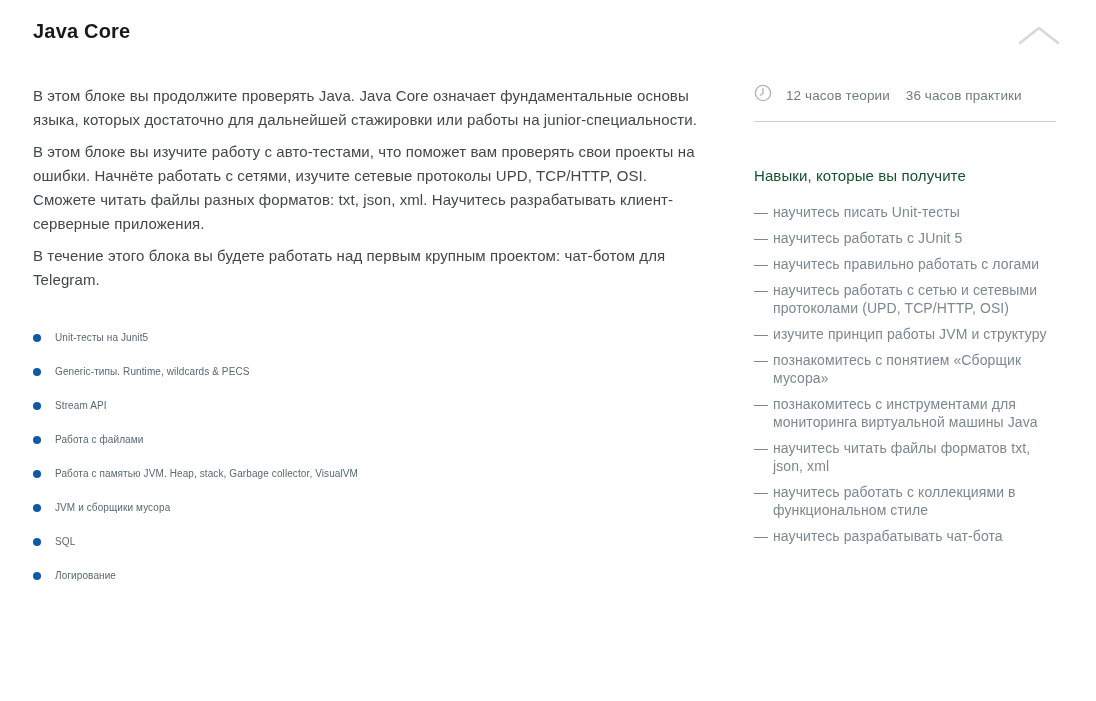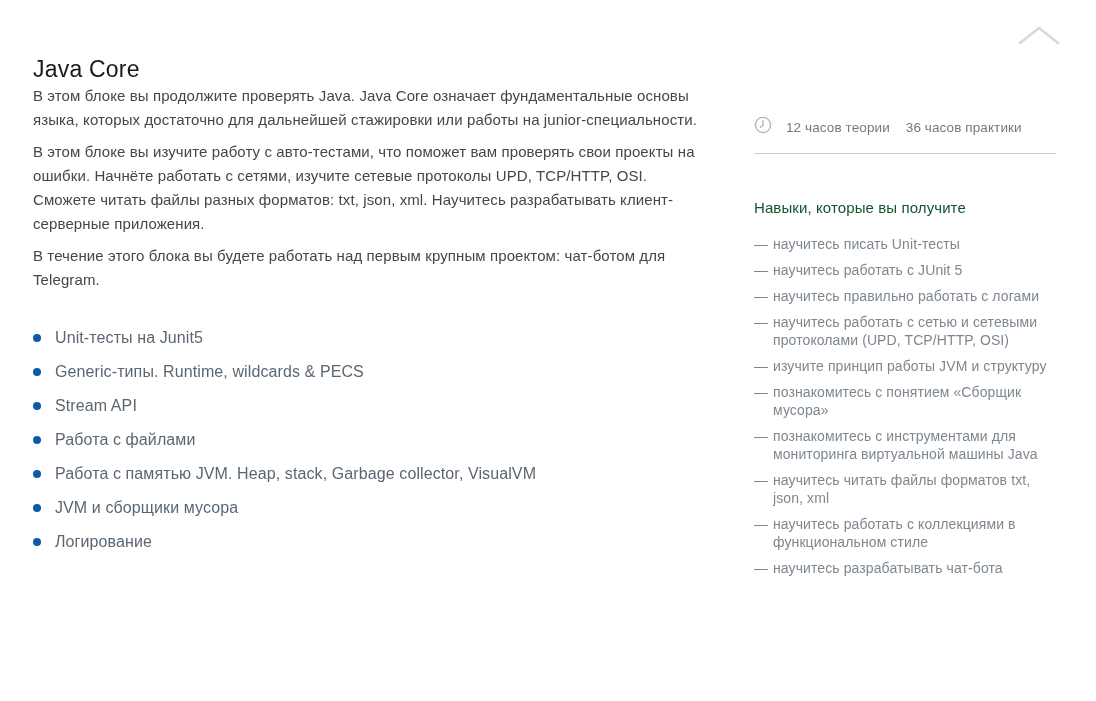--- a/index.html
+++ b/index.html
@@ -2,47 +2,46 @@
 <html><head>
 <meta charset="utf-8">
 <style>
   * { box-sizing: border-box; margin: 0; padding: 0; }
   html, body { width: 1096px; height: 701px; background: #ffffff; overflow: hidden; }
   body { font-family: "Liberation Sans", sans-serif; }
   .page { position: relative; width: 1096px; height: 701px; background: #ffffff; }
 
   .title {
     position: absolute; left: 33px; top: 20px;
-    font-size: 23px; font-weight: 400; color: #17191b; letter-spacing: 0.2px; margin-top: 36px;
+    font-size: 20px; font-weight: 700; color: #17191b; letter-spacing: 0.2px;
   }
   .collapse-btn {
     position: absolute; left: 1016px; top: 24px; width: 46px; height: 26px;
     background: none; border: none; cursor: pointer; padding: 2px;
   }
 
   .left-col { position: absolute; left: 33px; top: 84px; width: 668px; }
   .left-col p {
     font-size: 15px; line-height: 24px; color: #43474b; margin-bottom: 8px;
     letter-spacing: 0.1px;
   }
   .topics { list-style: none; margin-top: 37px; }
   .topics li {
-    display: flex; align-items: center; font-size: 16px; line-height: 18px;
+    display: flex; align-items: center; font-size: 10px; line-height: 18px;
     color: #5a6772; margin-bottom: 16px; letter-spacing: 0.1px;
   }
   .dot {
     width: 8px; height: 8px; border-radius: 50%; background: #0e5aa7;
     margin-right: 14px; flex-shrink: 0;
   }
 
   .right-col { position: absolute; left: 754px; top: 84px; width: 302px; }
   .hours-row {
     display: flex; align-items: center; padding-bottom: 15px;
     border-bottom: 1px solid #c9cfce;
-    margin-top: 32px;
   }
   .hours-row .clock { flex-shrink: 0; margin-right: 14px; }
   .hours-text { font-size: 13.5px; color: #6f7a84; letter-spacing: 0.1px; }
   .hours-text + .hours-text { margin-left: 16px; }
 
   .skills-heading {
     margin-top: 45px; font-size: 15px; font-weight: 500; color: #14532d;
     letter-spacing: 0.1px;
   }
   .skills { list-style: none; margin-top: 19px; }
@@ -89,20 +88,24 @@
           <span class="dot"></span>
           <span>Работа с файлами</span>
         </li>
       <li>
           <span class="dot"></span>
           <span>Работа с памятью JVM. Heap, stack, Garbage collector, VisualVM</span>
         </li>
       <li>
           <span class="dot"></span>
           <span>JVM и сборщики мусора</span>
+        </li>
+      <li>
+          <span class="dot"></span>
+          <span>SQL</span>
         </li>
       <li>
           <span class="dot"></span>
           <span>Логирование</span>
         </li>
     </ul>
   </div>
 
   <div class="right-col">
 

